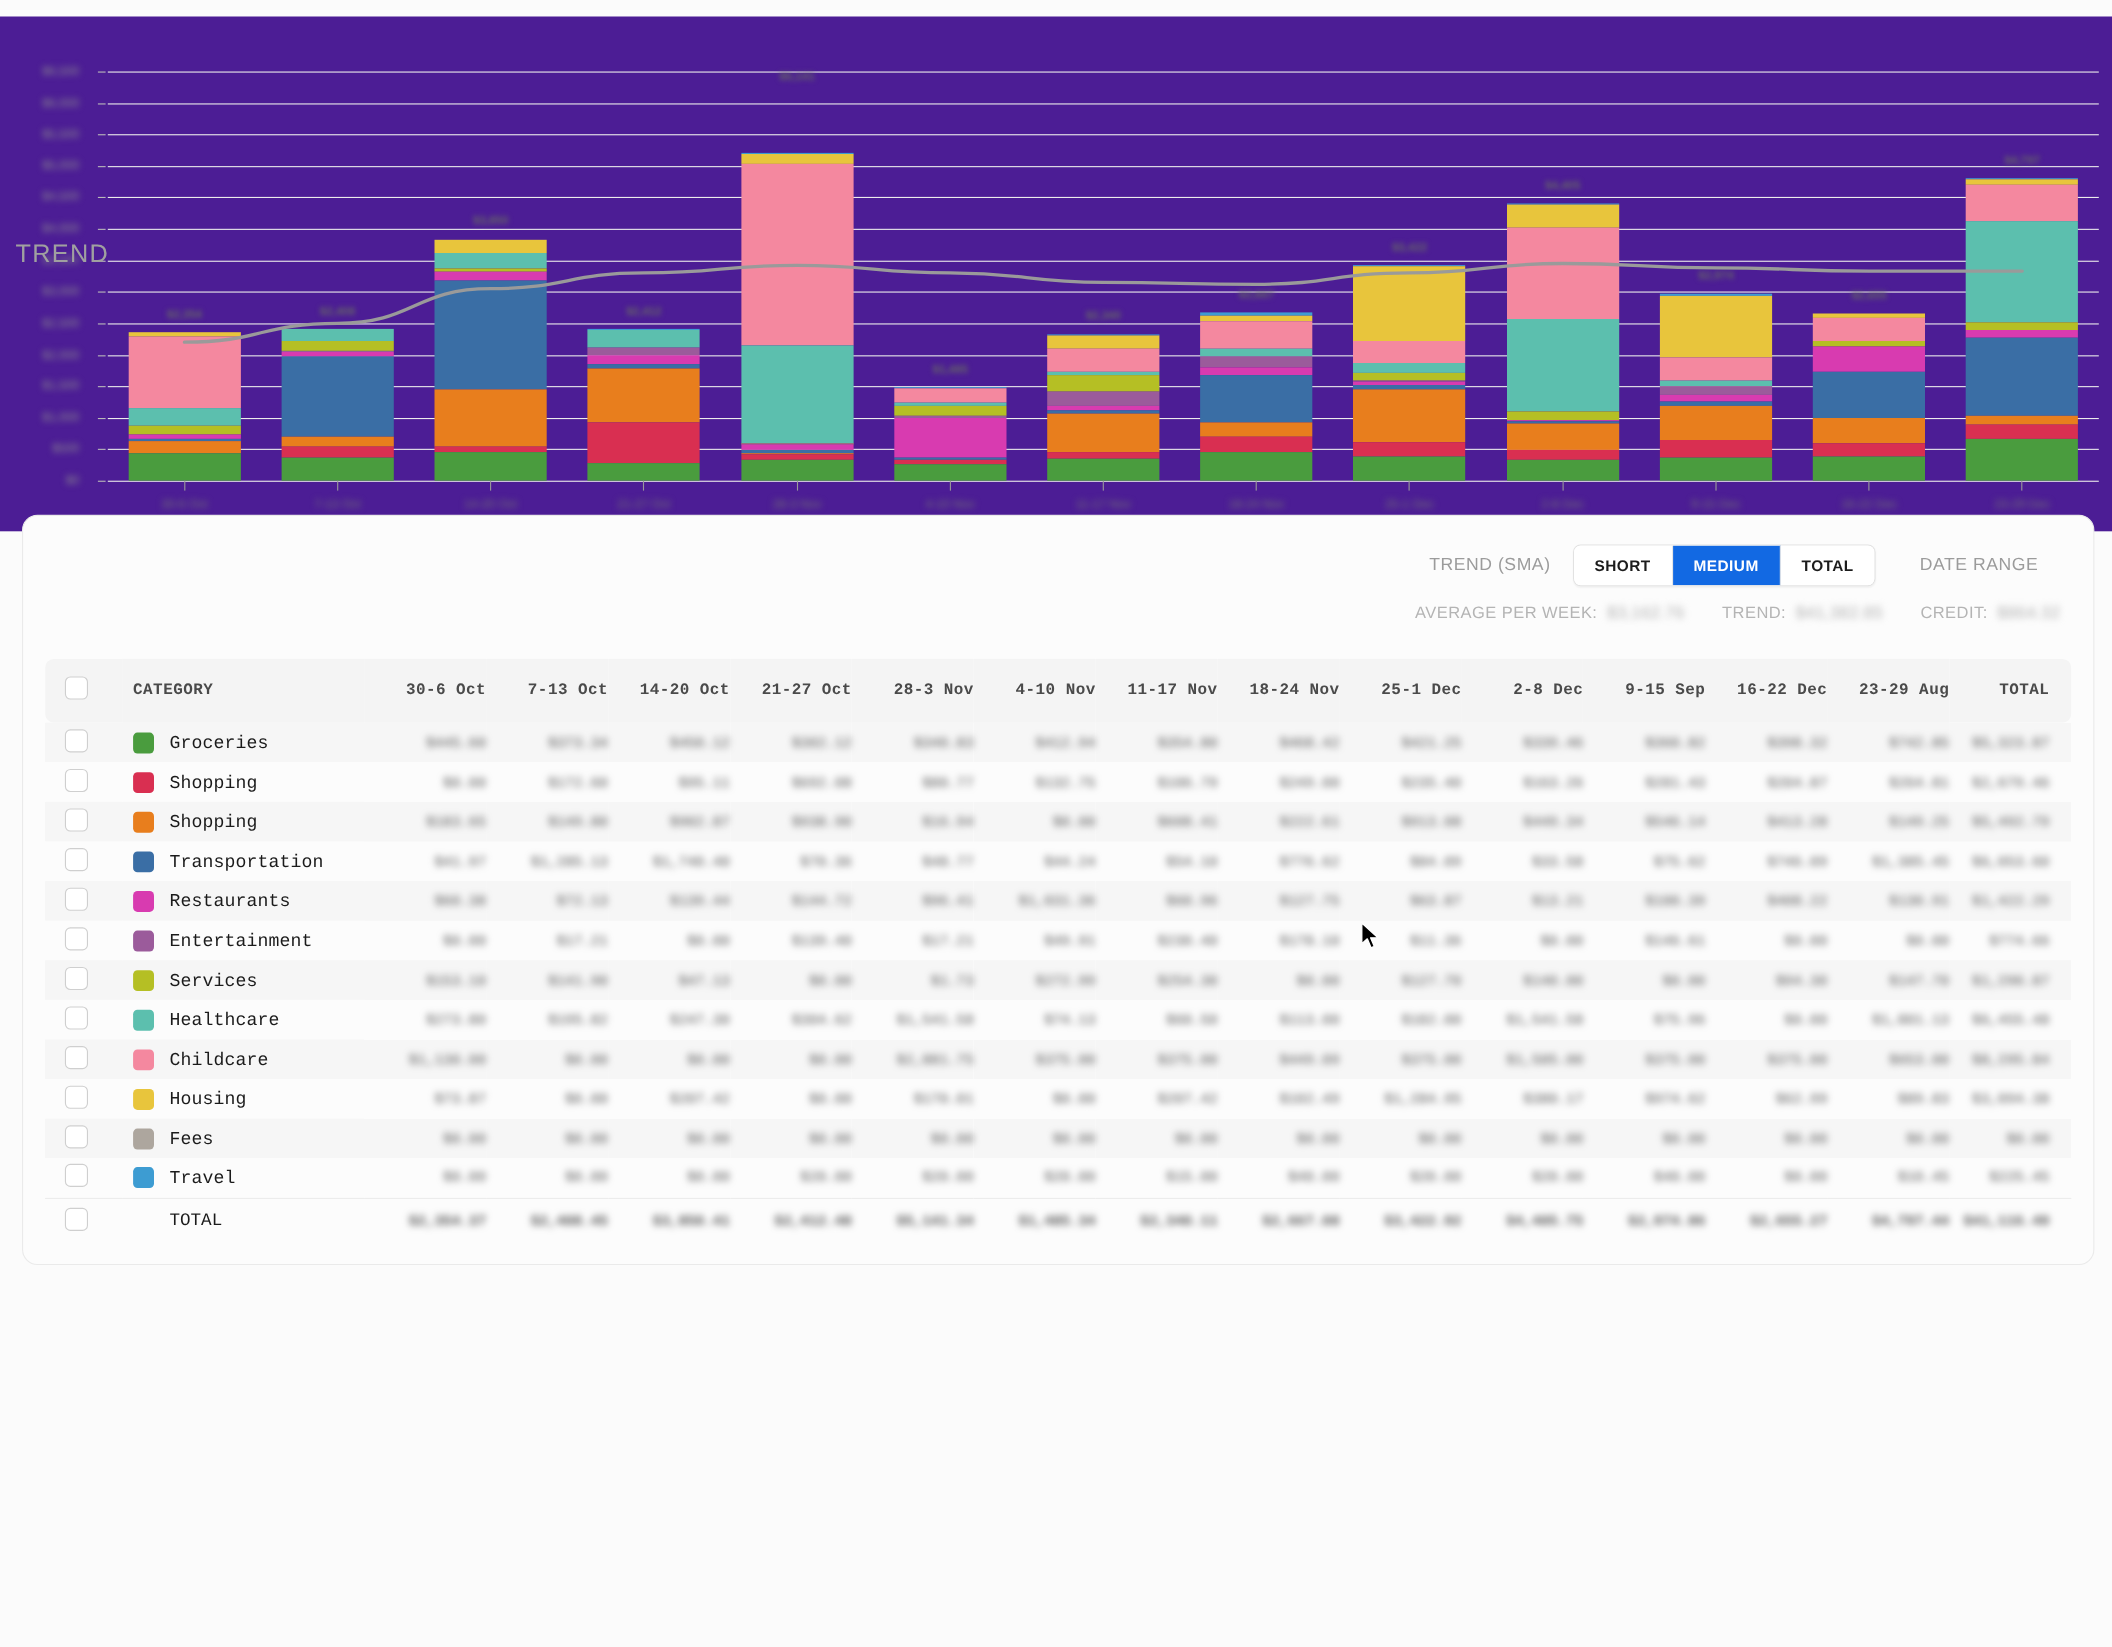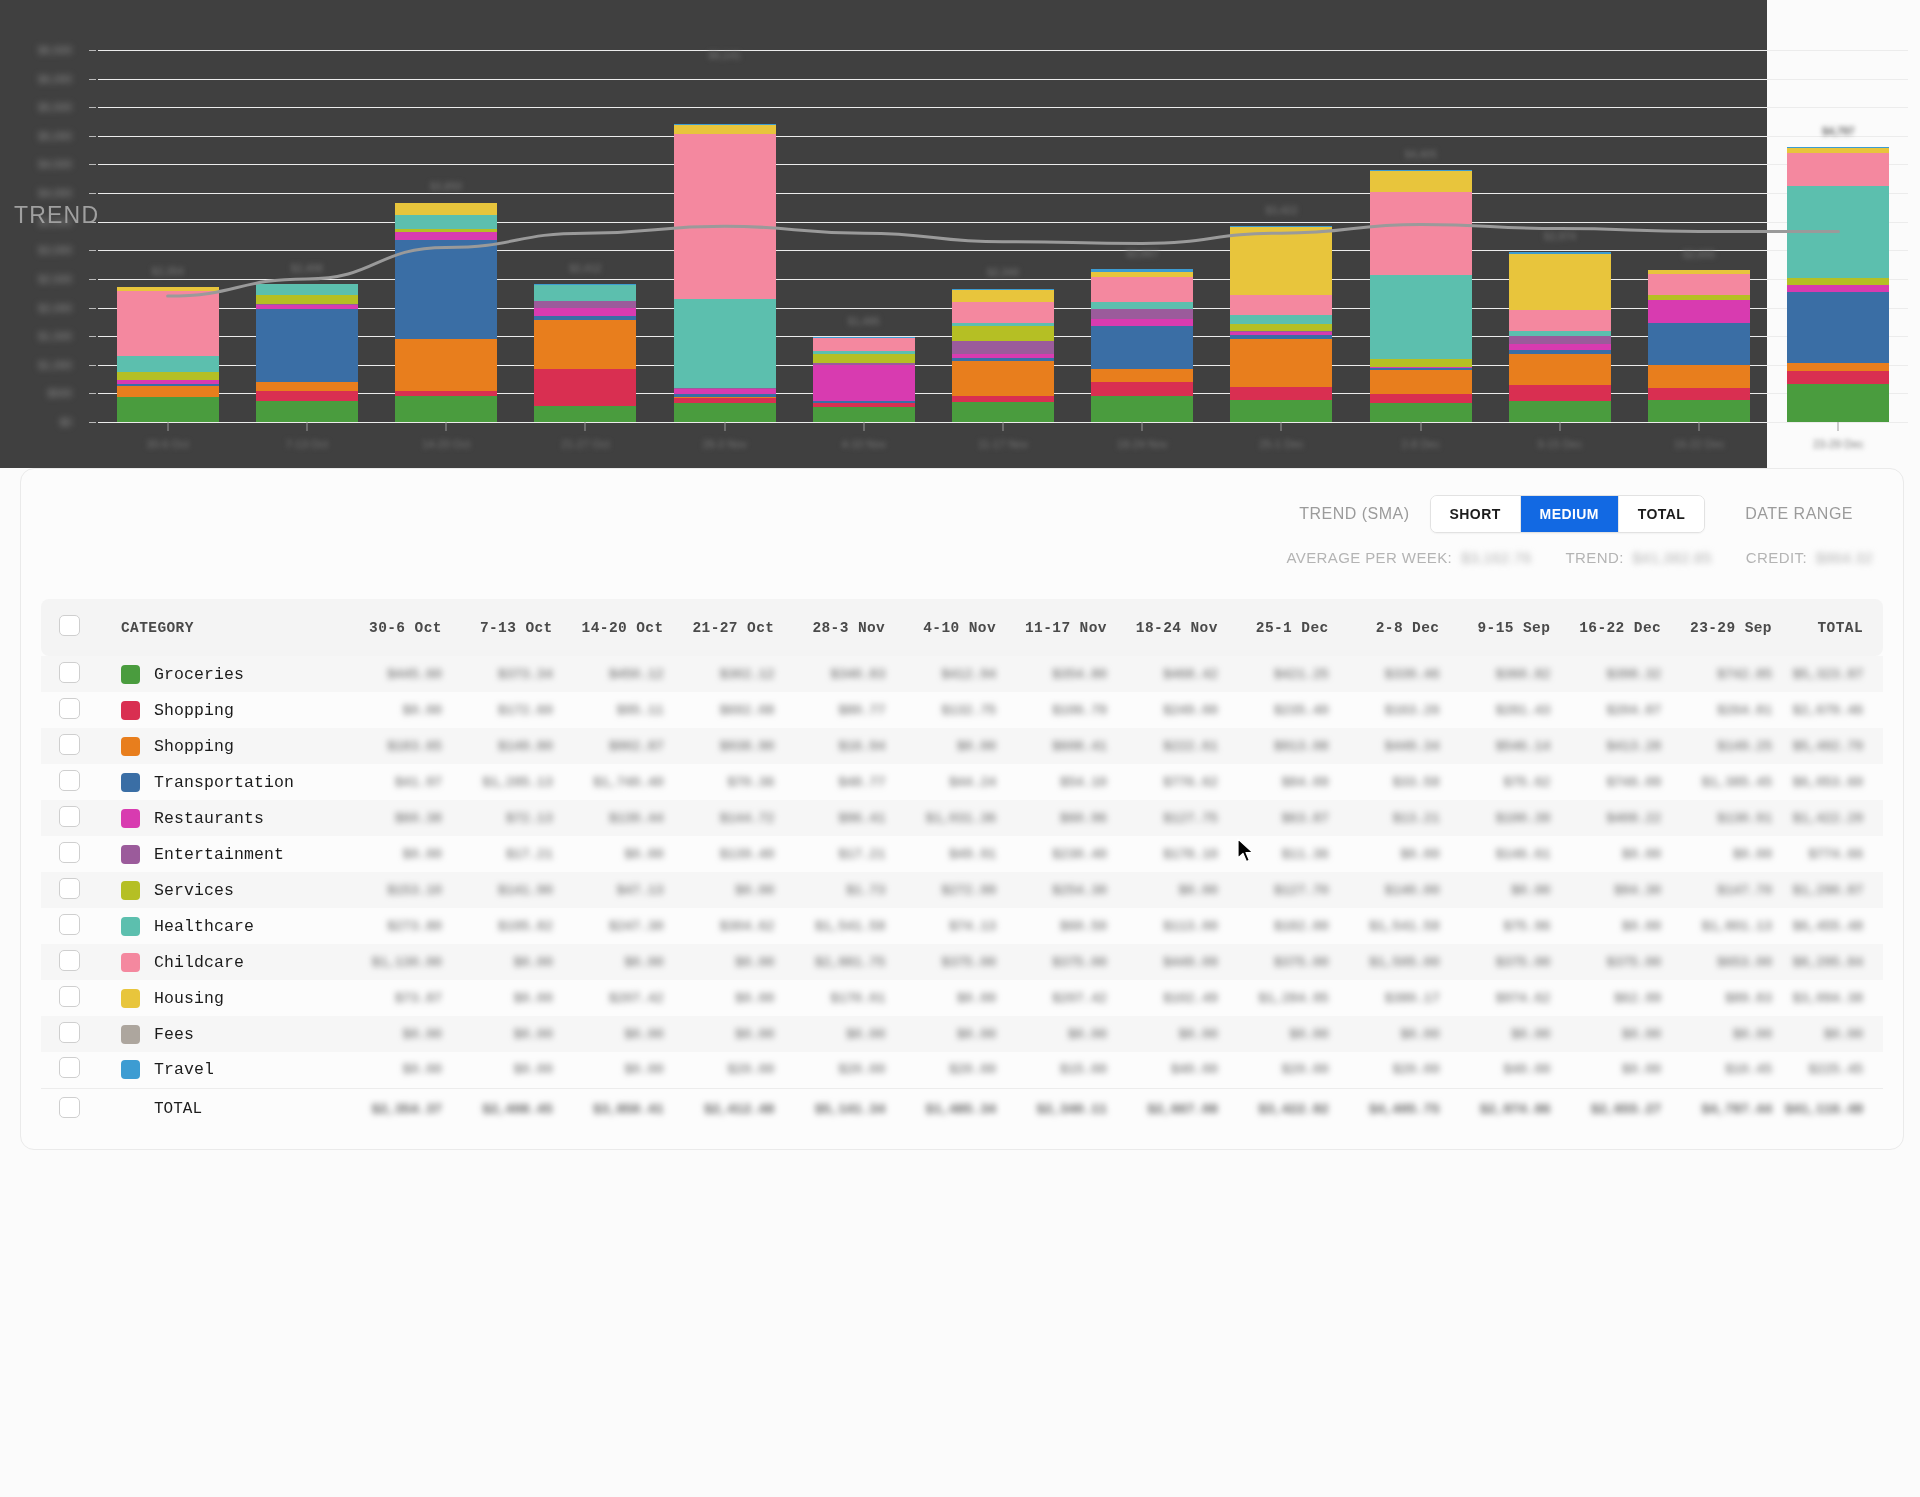--- a/index.html
+++ b/index.html
@@ -14,24 +14,24 @@
     position: relative;
     width: 1920px;
     height: 1497px;
     background: #fbfbfb;
     overflow: hidden;
   }
 
   
   .chart-panel {
     position: absolute;
-    left: 0; top: 0;
-    width: 1767px;
+    left: 0; top: 15px;
+    width: 1920px;
     height: 468px;
-    background: #404040;
+    background: #4c1d95;
   }
   .chart-plot {
     position: absolute;
     left: 98px;
     top: 50px;
     width: 1810px;
     height: 372px;
   }
   .gridline {
     position: absolute;
@@ -614,21 +614,21 @@
               <th>14-20 Oct</th>
               <th>21-27 Oct</th>
               <th>28-3 Nov</th>
               <th>4-10 Nov</th>
               <th>11-17 Nov</th>
               <th>18-24 Nov</th>
               <th>25-1 Dec</th>
               <th>2-8 Dec</th>
               <th>9-15 Sep</th>
               <th>16-22 Dec</th>
-              <th>23-29 Sep</th>
+              <th>23-29 Aug</th>
               <th class="c-total">TOTAL</th>
             </tr>
         </thead>
         <tbody id="body-rows">
             <tr>
               <td class="c-check"><span class="chk"></span></td>
               <td class="c-cat">
                 <div class="cat-cell">
                   <span class="swatch" style="background: rgb(74, 156, 62);"></span>
                   <span class="cat-name">Groceries</span>

